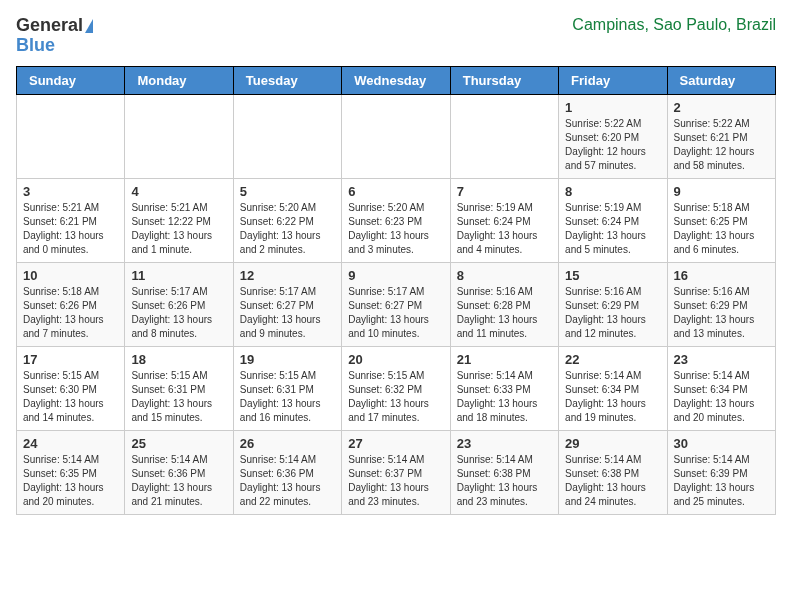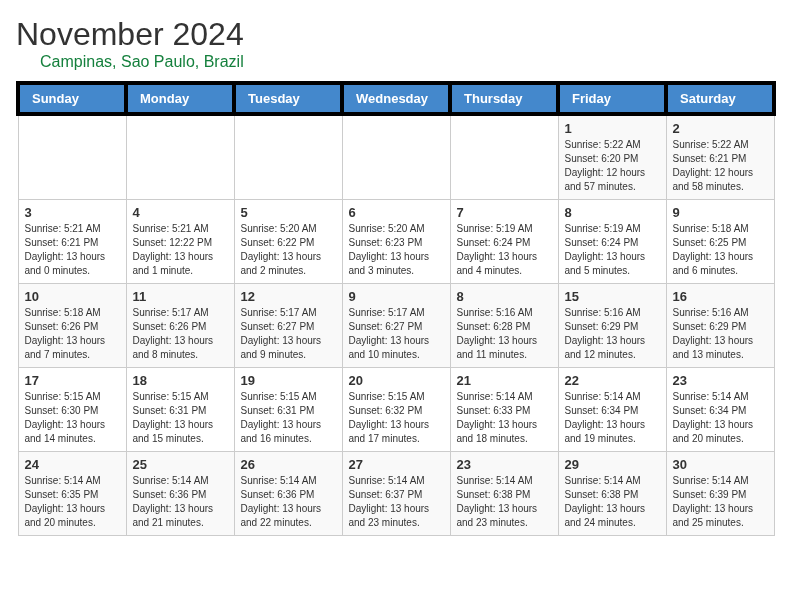--- a/index.html
+++ b/index.html
@@ -57,21 +57,21 @@
       width: 100%;
       border-collapse: collapse;
     }
     .calendar thead tr th {
       background: #4488cc;
       color: #fff;
       font-size: 13px;
       font-weight: bold;
       padding: 6px 12px;
       text-align: left;
-      border: 4px solid #000000;
+      border: 1px solid #000000;
     }
     .calendar tbody tr td {
       vertical-align: top;
       border: 1px solid #ccc;
       padding: 5px 6px;
       width: 107px;
       min-height: 80px;
       font-size: 11px;
       color: #333;
       background: #fff;
@@ -91,22 +91,28 @@
       color: #333;
     }
     .empty-cell {
       background: #fff !important;
     }
   </style>
 </head>
 <body>
 
 <div class="header">
+  <div class="logo">
+    <div class="logo-row">
+      <span class="logo-text logo-general">General</span>
+      <span class="logo-triangle"></span>
+    </div>
+    <span class="logo-text logo-blue">Blue</span>
+  </div>
   <div class="title-block">
-    <h1>November 2024</h1>
     <h2>Campinas, Sao Paulo, Brazil</h2>
   </div>
 </div>
 
 <table class="calendar">
   <thead>
     <tr>
     <th>Sunday</th>
         <th>Monday</th>
         <th>Tuesday</th>

